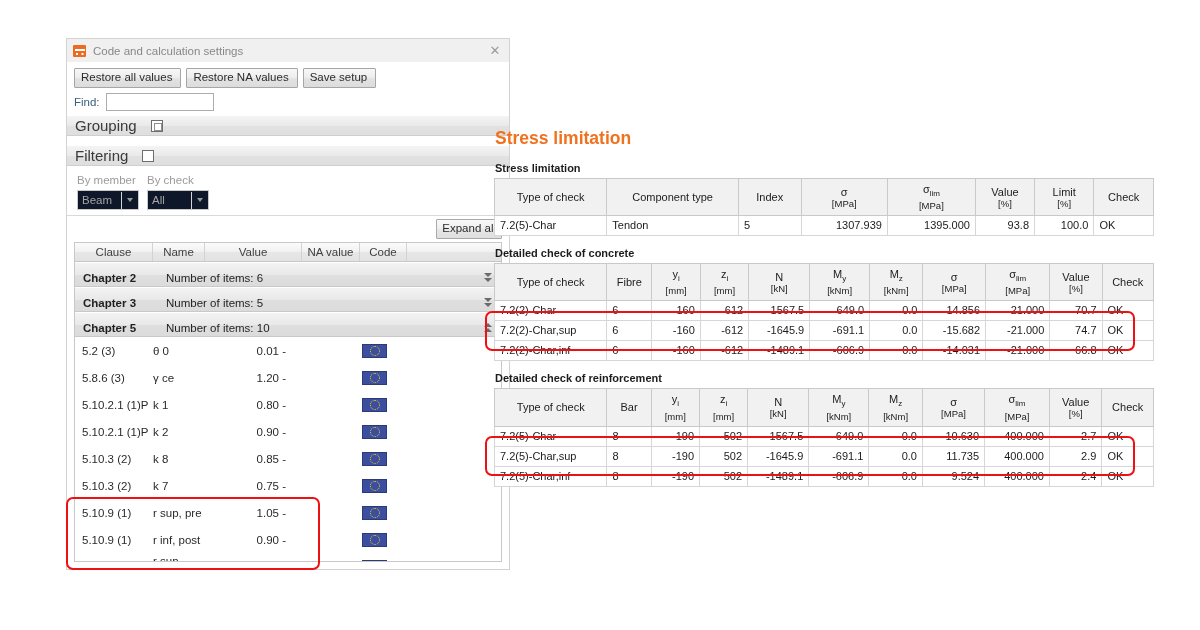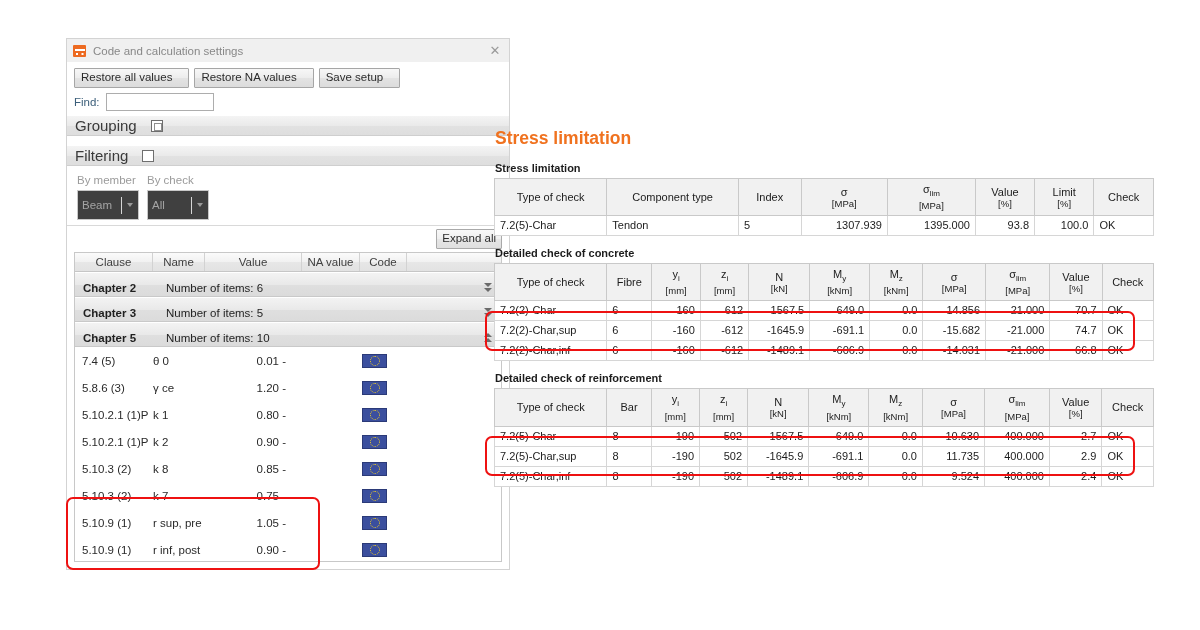--- a/index.html
+++ b/index.html
@@ -53,21 +53,21 @@
 
   .btn-row {
     display: flex; gap: 5px;
     padding: 6px 7px 4px 7px; flex: none;
   }
   .gbtn {
     background: linear-gradient(to bottom, #f7f7f7 0%, #ededed 48%, #e3e3e3 52%, #dcdcdc 100%);
     border: 1px solid #a6a6a6;
     border-radius: 1px;
     font-size: 11.5px; color: #2b2b2b;
-    padding: 2px 16px 3px 6px;
+    padding: 2px 8px 3px 6px;
     line-height: 13px;
     white-space: nowrap;
   }
 
   .find-row {
     display: flex; align-items: center;
     padding: 1px 7px 4px 7px; flex: none;
   }
   .find-label { font-size: 11.5px; color: #3c5f7a; margin-right: 6px; }
   .find-input {
@@ -100,22 +100,22 @@
   .spacer-strip { height: 9px; background: #ffffff; flex: none; }
 
   .filters {
     padding: 8px 8px 5px 10px; flex: none;
   }
   .flt-labels { display: flex; margin-bottom: 4px; }
   .flt-labels span { font-size: 11.5px; color: #9b9b9b; }
   .flt-l1 { width: 70px; }
   .combos { display: flex; gap: 8px; }
   .combo {
-    width: 62px; height: 30px;
-    background: #404040; border: 1px solid #c9c9c9;
+    width: 62px; height: 20px;
+    background: #0f172a; border: 1px solid #c9c9c9;
     display: flex; align-items: center; justify-content: flex-end;
   }
   .combo .cv {
     flex: 1; font-size: 11.5px; color: #a4a4a4;
     padding-left: 4px; white-space: nowrap; overflow: hidden;
   }
   .combo .carr {
     width: 17px; height: 17px; flex: none;
     border-left: 1px solid #d6d6d6;
     display: flex; align-items: center; justify-content: center;
@@ -357,21 +357,21 @@
         <span class="gname">Chapter 5</span>
         <span class="gcount">Number of items:  10</span>
         <span class="chev up">
             <i></i>
             <i></i>
           </span>
       </div>
 
       <div class="leaf-area">
         <div class="leaf-row">
-          <span class="lc1">7.4 (5)</span>
+          <span class="lc1">5.2 (3)</span>
           <span class="lc2">θ 0</span>
           <span class="lc3">0.01 -</span>
           <span class="lc4"></span>
           <span class="lc5">
               <span class="eu-flag"></span>
             </span>
         </div>
         <div class="leaf-row">
           <span class="lc1">5.8.6 (3)</span>
           <span class="lc2">γ ce</span>

